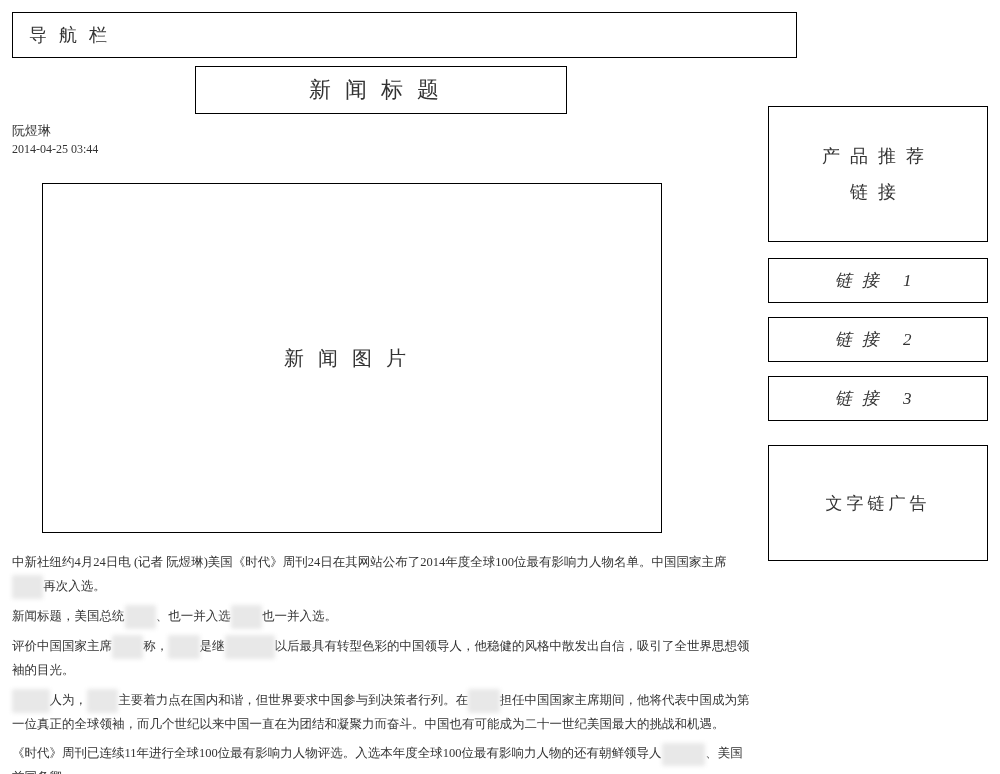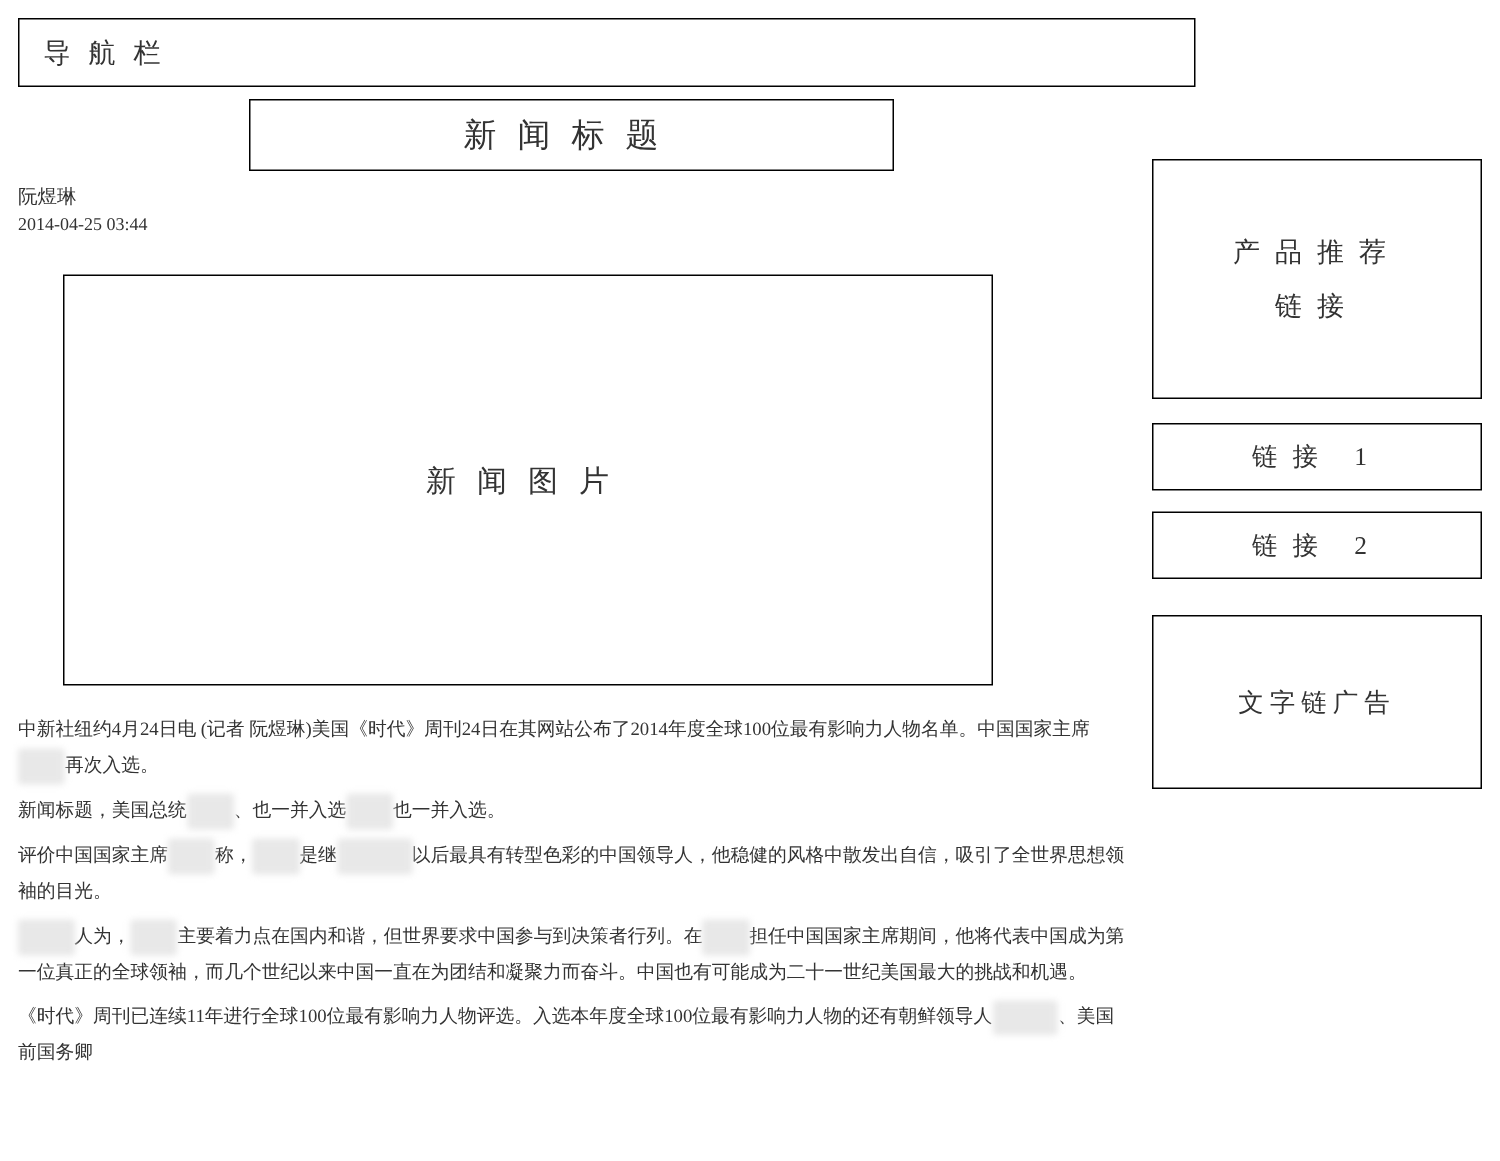--- a/index.html
+++ b/index.html
@@ -31,69 +31,70 @@
       flex: 1;
       min-width: 0;
     }
     .title-box {
       border: 1px solid #000;
       text-align: center;
       padding: 8px 0;
       font-size: 22px;
       letter-spacing: 14px;
       margin: 0 auto 8px;
-      width: 430px;
+      width: 372px;
     }
     .author {
       font-size: 13px;
       margin: 4px 0 2px;
     }
     .timestamp {
       font-size: 12px;
       margin-bottom: 26px;
     }
     .image-box {
       border: 1px solid #000;
       width: 620px;
-      height: 274px;
+      height: 350px;
       margin: 0 0 18px 30px;
       display: flex;
       align-items: center;
       justify-content: center;
       font-size: 20px;
       letter-spacing: 14px;
     }
     .article p {
       font-size: 12.5px;
       line-height: 1.9;
       margin: 6px 0;
     }
     .right-col {
       width: 220px;
       padding-top: 40px;
     }
     .promo-box {
       border: 1px solid #000;
-      height: 160px;
+      height: 136px;
       display: flex;
       align-items: center;
       justify-content: center;
       text-align: center;
       font-size: 18px;
       letter-spacing: 10px;
       line-height: 2;
       margin-bottom: 16px;
     }
     .link-box {
       border: 1px solid #000;
       padding: 10px 0;
       text-align: center;
       font-size: 17px;
       letter-spacing: 10px;
       margin-bottom: 14px;
+      font-style: italic;
     }
     .ad-box {
       border: 1px solid #000;
       height: 116px;
       display: flex;
       align-items: center;
       justify-content: center;
       font-size: 17px;
       letter-spacing: 4px;
       margin-top: 24px;
@@ -155,17 +156,20 @@
         <div>产品推荐</div>
         <div>链接</div>
       </div>
     </div>
     <div class="link-box">
       <span>链接 1</span>
     </div>
     <div class="link-box">
       <span>链接 2</span>
     </div>
+    <div class="link-box">
+      <span>链接 3</span>
+    </div>
     <div class="ad-box">
       <span>文字链广告</span>
     </div>
   </div>
 </div>
 
 </body></html>

